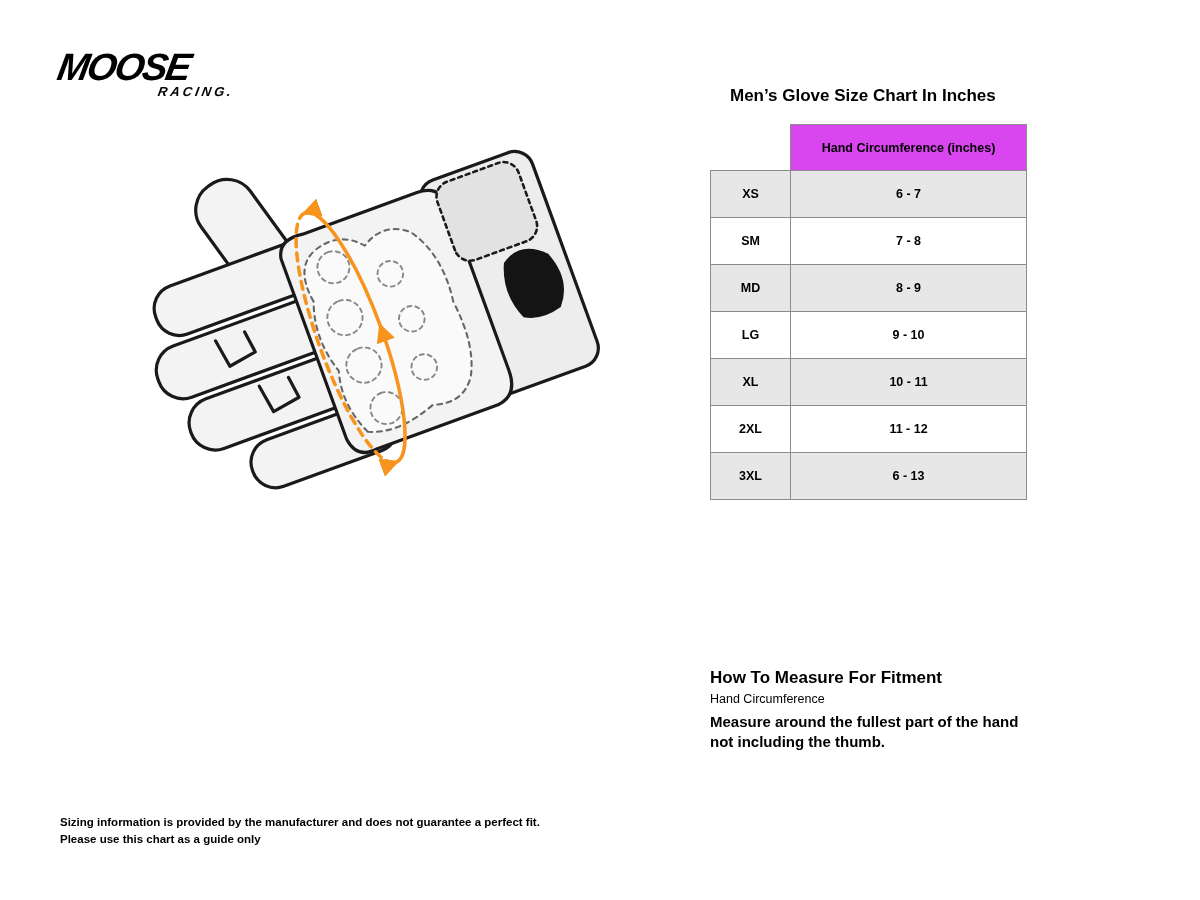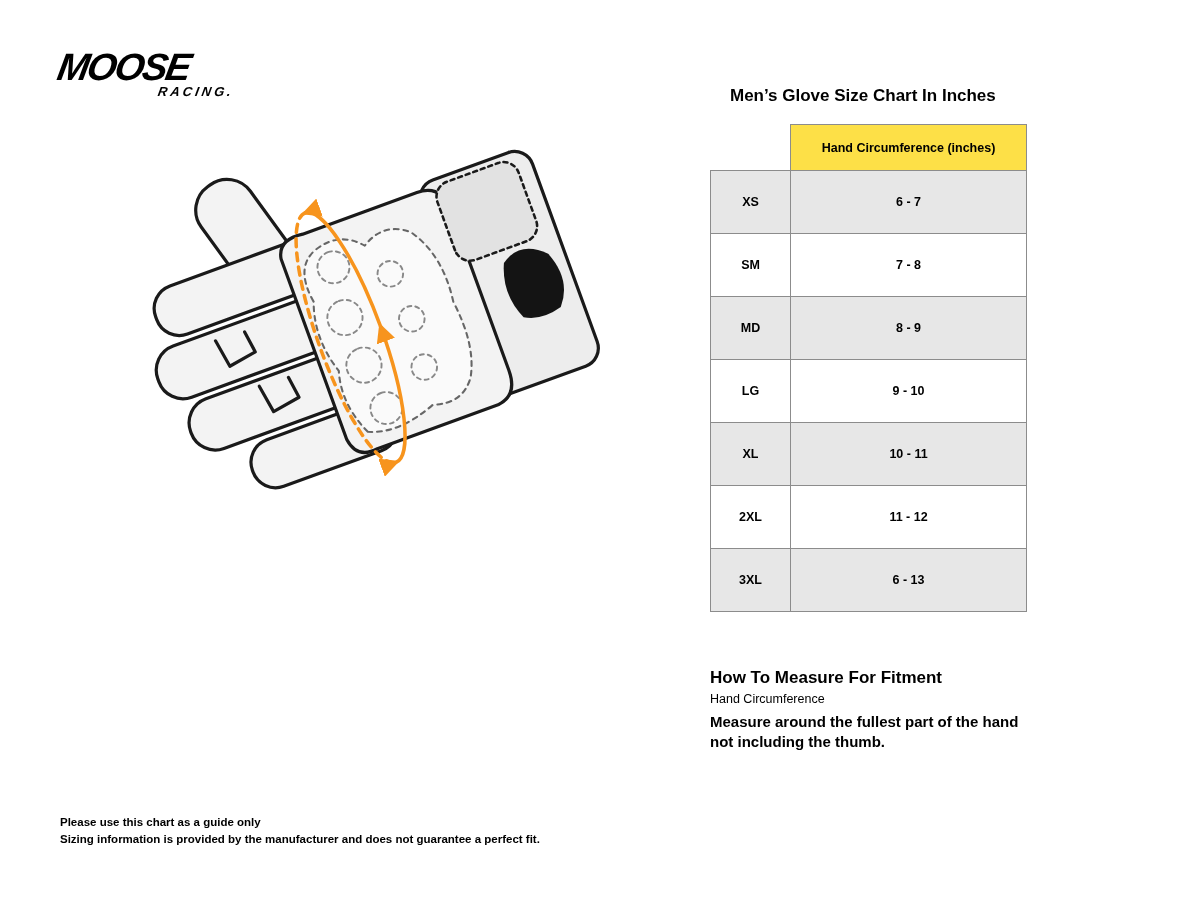--- a/index.html
+++ b/index.html
@@ -28,23 +28,23 @@
   .chart-title { left: 710px; top: 86px; font-size: 17px; font-weight: 700; margin-left: 20px; }
   .size-table-wrap { left: 710px; top: 124px; }
   table.size-table { border-collapse: collapse; }
   table.size-table td {
     border: 1px solid #8c8c8c;
     text-align: center; vertical-align: middle;
     font-size: 12.5px; font-weight: 700;
   }
   td.size-cell { width: 80px; }
   td.range-cell { width: 236px; }
-  thead td { height: 46px; background: #fde047; font-size: 12px; }
+  thead td { height: 46px; background: #d946ef; font-size: 12px; }
   thead td.empty-header { border: none; background: transparent; }
-  tbody td { height: 63px; margin-top: 20px; }
+  tbody td { height: 47px; margin-top: 20px; }
   tbody tr:nth-child(odd) td { background: #e7e7e7; }
   tbody tr:nth-child(even) td { background: #ffffff; }
 
   
   .howto { left: 710px; top: 668px; width: 320px; }
   .howto-title { font-size: 17px; font-weight: 700; margin-bottom: 4px; }
   .howto-sub { font-size: 12.5px; font-weight: 400; margin-bottom: 6px; }
   .howto-body { font-size: 15px; font-weight: 700; line-height: 1.35; }
 
   
@@ -146,15 +146,15 @@
   </table>
 </div>
 
 <div class="abs howto">
   <div class="howto-title">How To Measure For Fitment</div>
   <div class="howto-sub">Hand Circumference</div>
   <div class="howto-body">Measure around the fullest part of the hand not including the thumb.</div>
 </div>
 
 <div class="abs disclaimer">
+  <div>Sizing information is provided by the manufacturer and does not guarantee a perfect fit.</div>
   <div>Please use this chart as a guide only</div>
-  <div>Sizing information is provided by the manufacturer and does not guarantee a perfect fit.</div>
 </div>
 
 </body></html>

